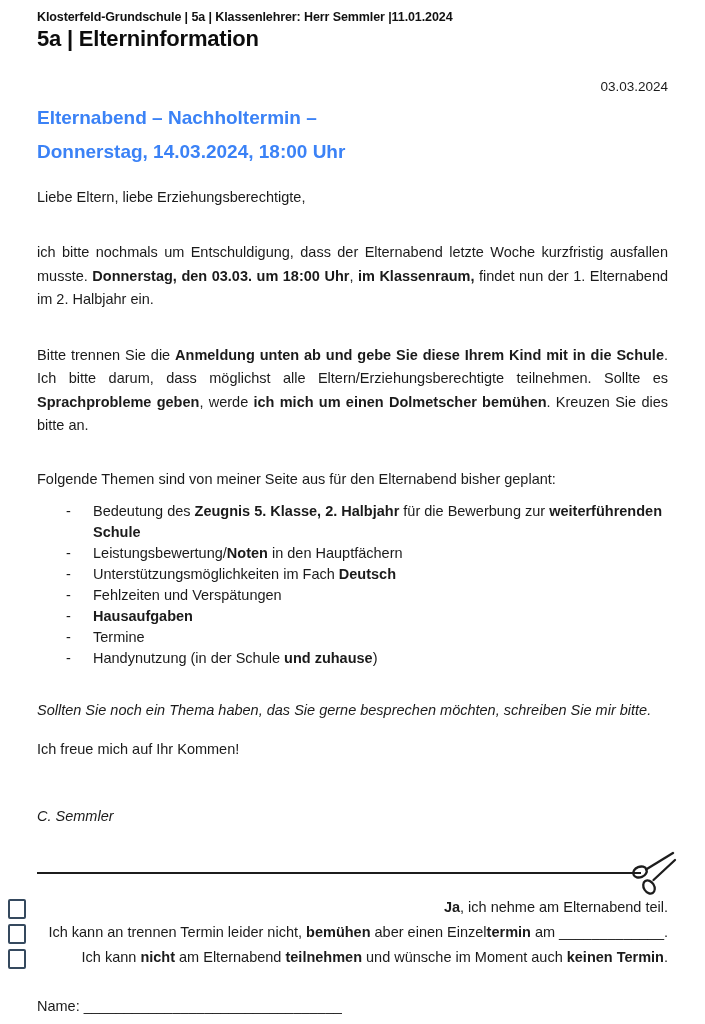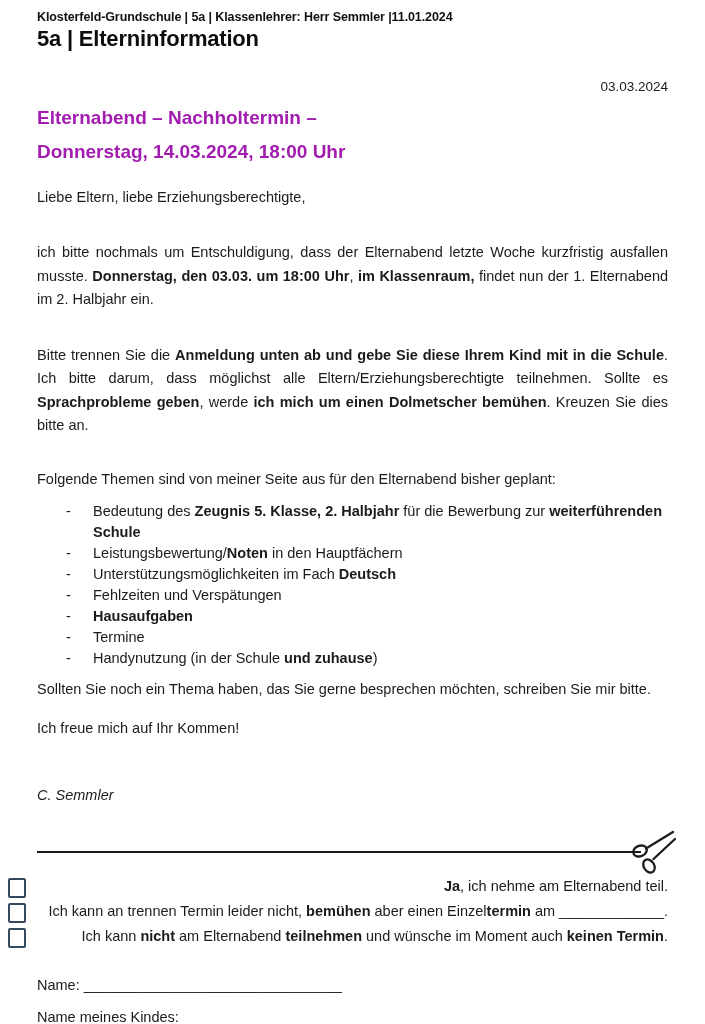--- a/index.html
+++ b/index.html
@@ -15,33 +15,33 @@
   .b{font-weight:700;}
   .i{font-style:italic;margin-top:44px;}
 
   .meta{
     font-size:12.5px;font-weight:700;letter-spacing:-0.1px;color:#111;
   }
   .title{
     margin:2px 0 0 0;font-size:22px;font-weight:700;letter-spacing:-0.2px;color:#0d0d0d;
   }
   .date{margin-top:27px;text-align:right;font-size:13.5px;}
-  .heading{margin-top:7px;font-size:19px;font-weight:700;line-height:34px;color:#a21caf;}
+  .heading{margin-top:7px;font-size:19px;font-weight:700;line-height:34px;color:#3b82f6;}
 
   .line{margin:0;font-size:14.5px;line-height:23px;}
   .salutation{margin-top:17px;}
   .para{margin:32px 0 0 0;font-size:14.5px;line-height:23.5px;text-align:justify;}
   .topics-intro{margin-top:30px;}
 
   ul.topics{list-style:none;margin:10px 0 0 0;padding:0 0 0 29px;}
   li.topic{display:flex;font-size:14.5px;line-height:21px;}
   .dash{width:27px;flex:0 0 27px;}
   .topic-text{flex:1;}
 
-  .more{margin-top:9px;}
+  .more{margin-top:30px;font-style:italic;}
 
   .closing{margin-top:16px;font-size:14.5px;line-height:23px;}
 
   .cutline{
     margin-top:44px;
     width:604px;height:0;
     border-top:2px solid #1c1c1c;
     position:relative;
   }
   .cutline svg{position:absolute;left:593px;top:-25px;}

